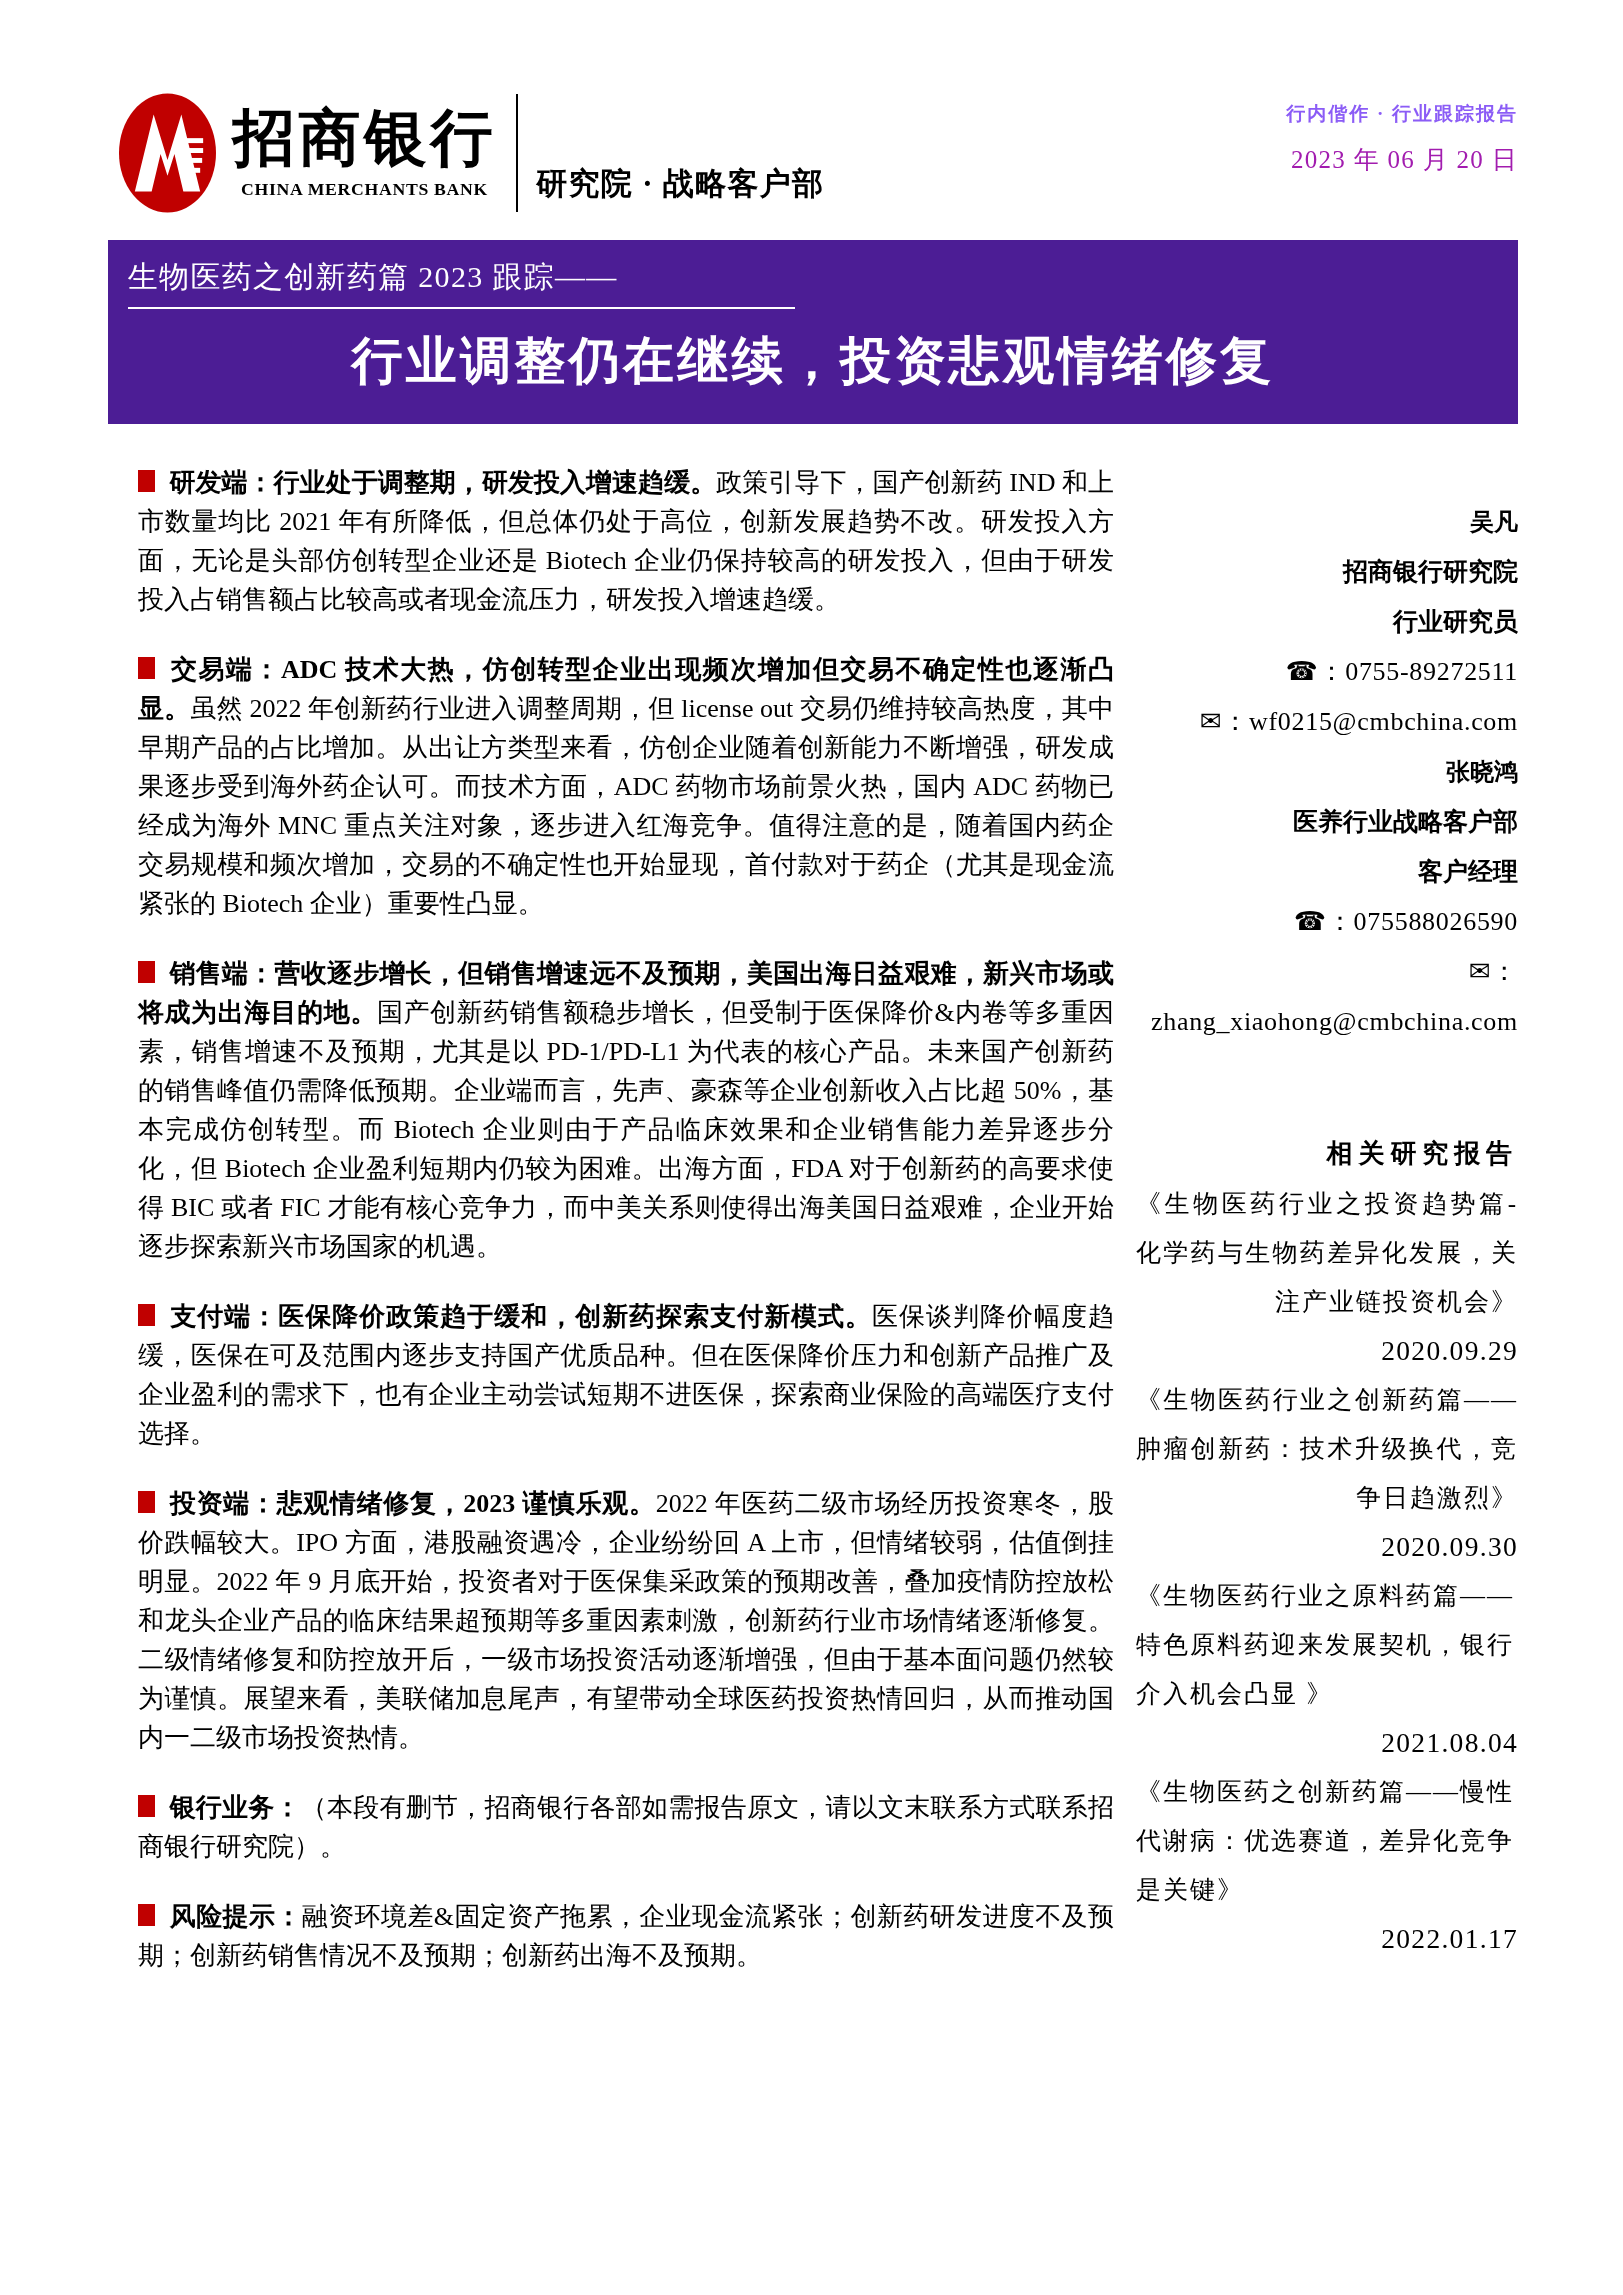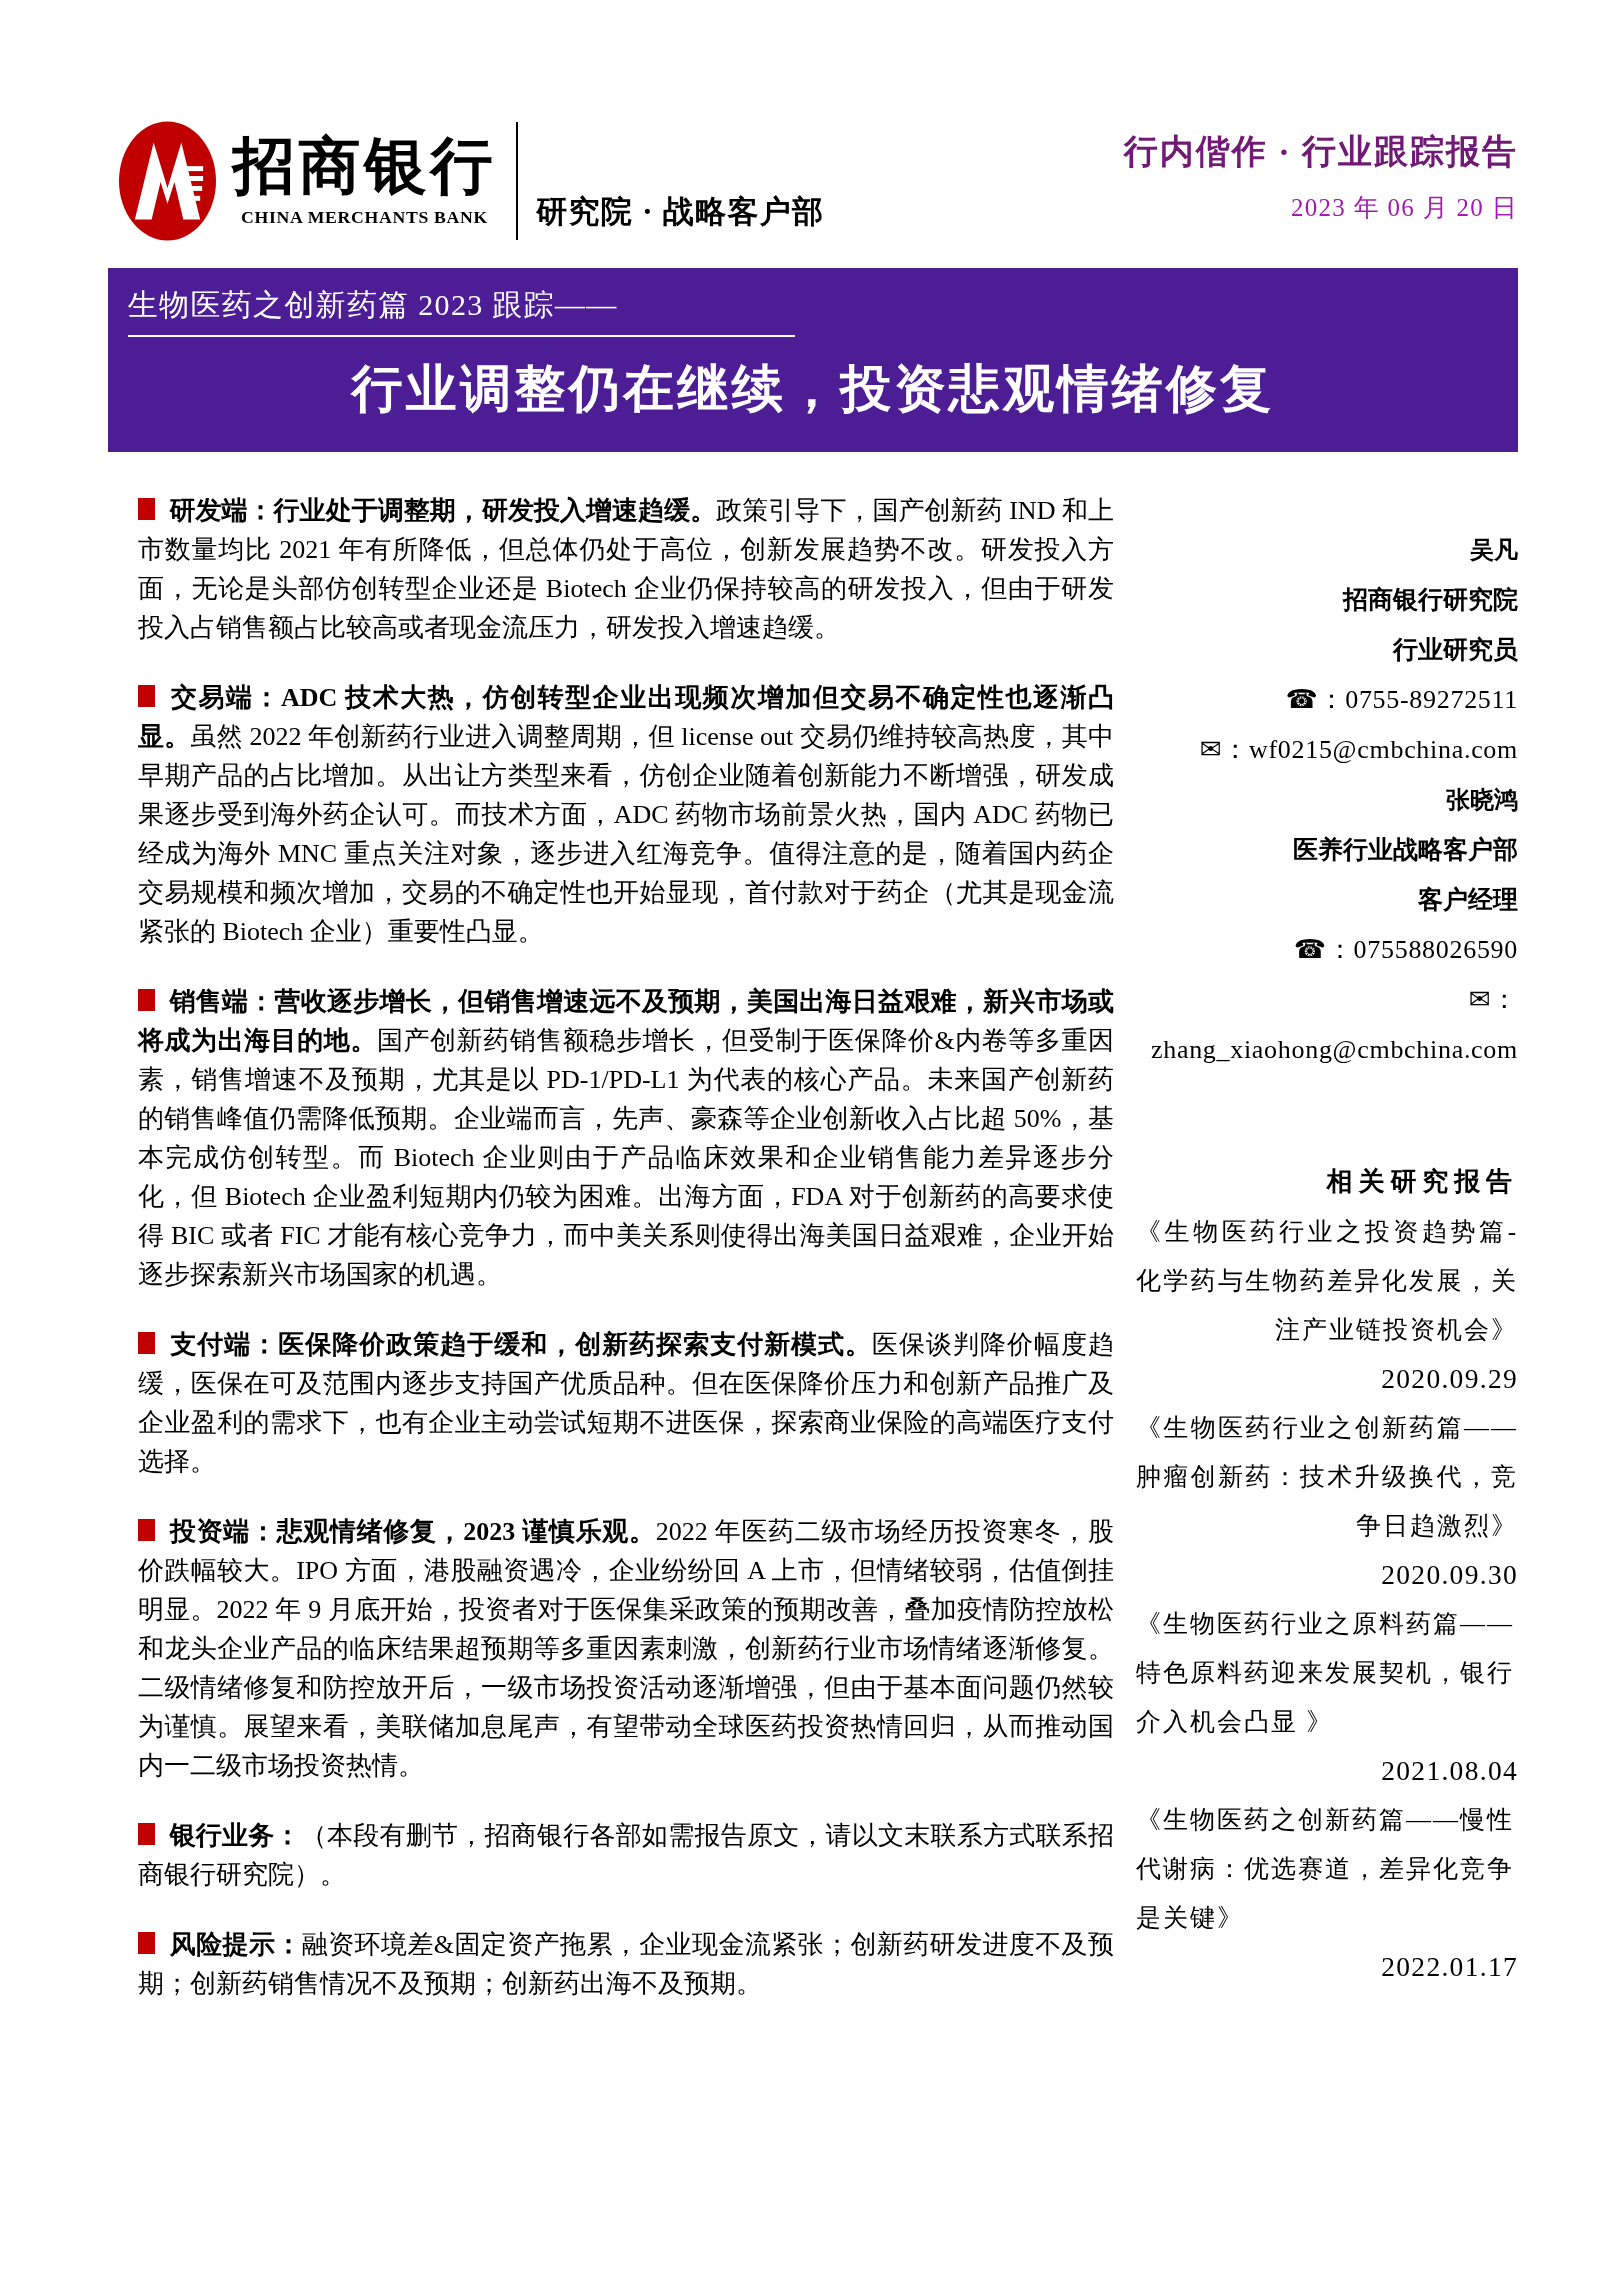--- a/index.html
+++ b/index.html
@@ -3,34 +3,34 @@
 <meta charset="utf-8">
 <style>
   * { margin:0; padding:0; box-sizing:border-box; }
   html,body { background:#ffffff; }
   .page {
     position:relative;
     width:1623px; height:2295px;
     background:#ffffff;
     color:#000;
     font-family:"Liberation Serif","DejaVu Serif",serif;
-    padding:120px 105px 0 118px;
+    padding:92px 105px 0 118px;
     overflow:hidden;
   }
   
   .header { display:flex; justify-content:space-between; align-items:flex-start; }
   .header-left { display:flex; align-items:flex-end; }
   .logo-mark { width:99px; height:122px; flex:none; }
   .logo-block { margin-left:15.7px; text-align:center; align-self:center; }
   .logo-cn { font-size:62px; font-weight:bold; line-height:1.05; letter-spacing:3.9px; white-space:nowrap; }
   .logo-en { font-size:17.7px; font-weight:bold; letter-spacing:0.7px; margin-top:7.9px; white-space:nowrap; }
   .v-divider { width:2px; height:118px; background:#000; margin:0 18.3px 0 19.6px; align-self:center; }
   .dept { font-size:31px; font-weight:bold; letter-spacing:1.3px; padding-bottom:9.2px; white-space:nowrap; }
   .header-right { text-align:right; padding-top:9.2px; }
-  .slogan { font-size:34px; font-weight:bold; color:#701a75; letter-spacing:2px; white-space:nowrap; }
+  .slogan { font-size:19px; font-weight:bold; color:#8b5cf6; letter-spacing:2px; white-space:nowrap; }
   .pub-date { font-size:25px; color:#a21caf; margin-top:15.7px; letter-spacing:1.3px; }
   
   .banner { background:#4c1d95; margin:26px 0 0 -9.8px; padding:17px 19.6px 27.5px 19.6px; color:#fff; }
   .banner-subtitle { display:inline-block; font-size:30px; letter-spacing:1.3px;
                      border-bottom:2px solid #fff; padding:0 177px 9.2px 0; white-space:nowrap; }
   .banner-title { font-size:51px; font-weight:bold; text-align:center; letter-spacing:3.3px;
                   margin-top:18.3px; white-space:nowrap; }
   
   .content { display:flex; margin-top:39px; }
   .main { width:976px; flex:none;margin-left:20px; }

